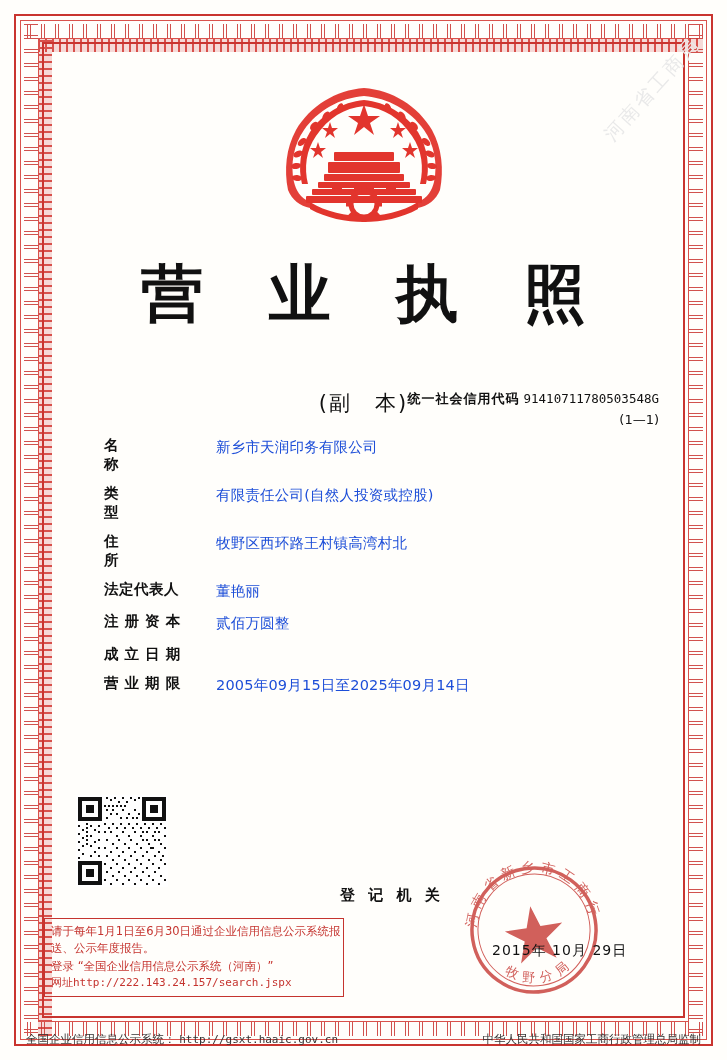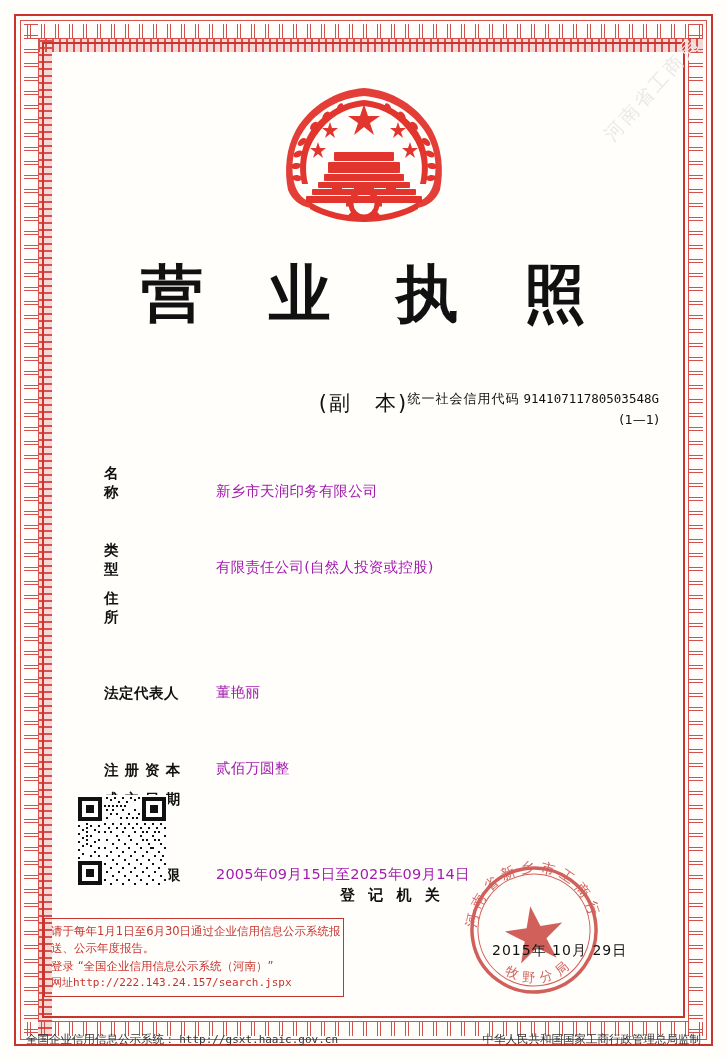--- a/index.html
+++ b/index.html
@@ -155,21 +155,21 @@
   .code-line {
     position: absolute;
     right: 68px;
     top: 390px;
     font-size: 13px;
     color: #111;
     white-space: nowrap;
   }
   .code-line .label {
     letter-spacing: 1px;
-    font-weight: normal;
+    font-weight: bold;
   }
   .code-line .value {
     font-family: "DejaVu Sans Mono", monospace;
     letter-spacing: 0px;
     font-size: 12.5px;
   }
   .page-no {
     position: absolute;
     right: 68px;
     top: 412px;
@@ -179,40 +179,39 @@
 
   
   .fields {
     position: absolute;
     left: 104px;
     top: 436px;
     width: 520px;
   }
   .row {
     display: flex;
-    align-items: flex-end;
+    align-items: flex-start;
     margin-bottom: 10px;
   }
   .row .key {
     width: 112px;
     flex: 0 0 112px;
     font-size: 14.5px;
     color: #111;
     font-weight: bold;
     letter-spacing: 0px;
   }
   .key.spread5 { letter-spacing: 17px; }
   .key.spread-none { letter-spacing: 0.5px; }
   .row .val {
     flex: 1 1 auto;
     font-size: 14.5px;
-    color: #a21caf;
+    color: #1d4ed8;
     line-height: 1.55;
     letter-spacing: 0.2px;
-    margin-top: 44px;
   }
   .row.scope { margin-bottom: 0; }
   .row.scope .val {
     line-height: 1.72;
     font-size: 14px;
   }
   .row.scope .val .indent { display: block; }
 
   
   .qr {
@@ -379,20 +378,21 @@
       <div class="val">新乡市天润印务有限公司</div>
     </div>
 
     <div class="row">
       <div class="key spread5">类　　　型</div>
       <div class="val">有限责任公司(自然人投资或控股)</div>
     </div>
 
     <div class="row">
       <div class="key spread5">住　　　所</div>
+      <div class="val">牧野区西环路王村镇高湾村北</div>
     </div>
 
     <div class="row">
       <div class="key spread-none">法定代表人</div>
       <div class="val">董艳丽</div>
     </div>
 
     <div class="row">
       <div class="key spread-none">注 册 资 本</div>
       <div class="val">贰佰万圆整</div>

